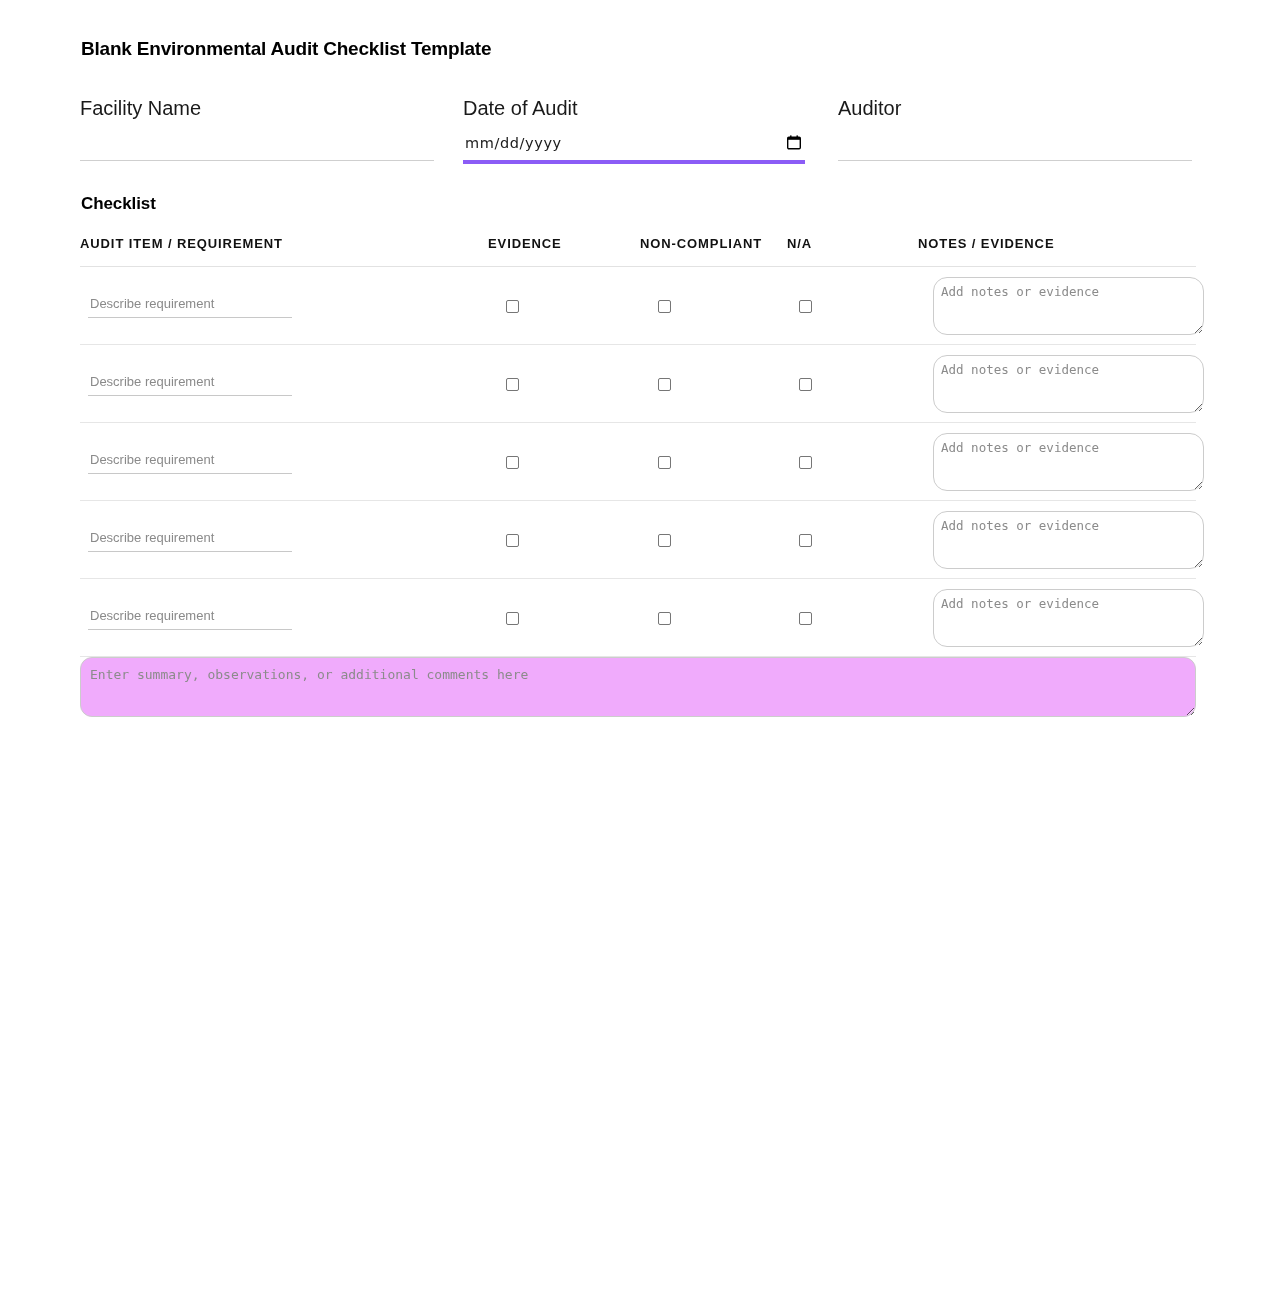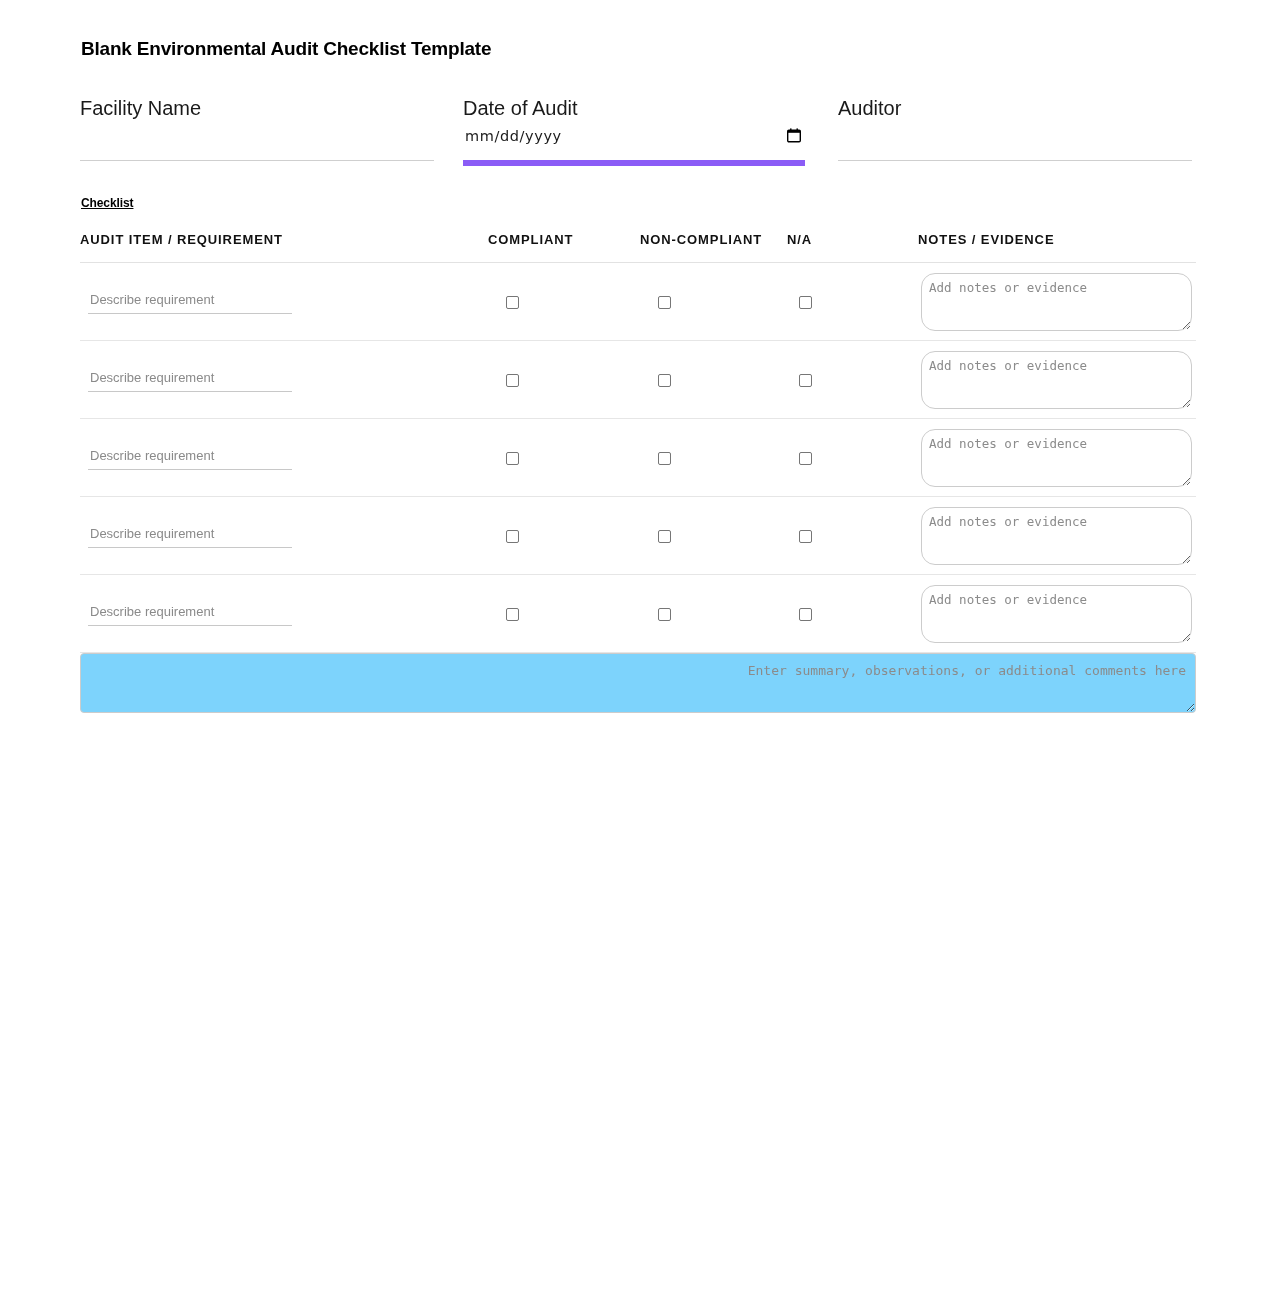--- a/index.html
+++ b/index.html
@@ -66,23 +66,23 @@
     box-sizing: content-box;
     width: 100%;
     display: block;
   }
   .underline-input::placeholder { color: #9a9a9a; }
 
   
   .date-wrap {
     position: relative;
     width: 100%;
-    border-bottom: 6px solid #8b5cf6;
+    border-bottom: 4px solid #8b5cf6;
     display: flex;
-    align-items: flex-start;
+    align-items: center;
     height: 30px;
     padding-bottom: 2px;
   }
   .date-text {
     font-family: "DejaVu Sans", sans-serif;
     font-size: 14.5px;
     color: #1b1b1b;
     letter-spacing: 0.6px;
     padding-left: 2px;
     flex: 1;
@@ -90,25 +90,24 @@
   }
   .cal-icon {
     width: 14px;
     height: 15px;
     margin-right: 4px;
     flex: none;
   }
 
   
   .section-heading {
-    font-size: 12px;
+    font-size: 17px;
     font-weight: bold;
     margin: 0 0 22px 1px;
     letter-spacing: -0.1px;
-    text-decoration: underline;
   }
 
   
   table.checklist {
     border-collapse: collapse;
     width: 1116px;
     table-layout: fixed;
   }
   table.checklist th {
     text-align: left;
@@ -182,48 +181,47 @@
     border-radius: 14px;
     background: #ffffff;
     font-family: "DejaVu Sans Mono", monospace;
     font-size: 12.5px;
     color: #4a4a4a;
     padding: 6px 7px;
     outline: none;
     resize: vertical;
     box-sizing: content-box;
     display: block;
-    margin-left: 3px;
+    margin-left: 15px;
     line-height: 1.35;
   }
   .notes-area::placeholder { color: #8b8b8b; }
 
   
   .summary-heading {
     font-size: 17px;
     font-weight: bold;
     margin: 31px 0 17px 1px;
     letter-spacing: -0.1px;
   }
   .summary-area {
     width: 1096px;
     height: 42px;
     border: 1px solid #cccccc;
-    border-radius: 4px;
-    background: #7dd3fc;
+    border-radius: 12px;
+    background: #f0abfc;
     font-family: "DejaVu Sans Mono", monospace;
     font-size: 13px;
     color: #4a4a4a;
     padding: 8px 9px;
     outline: none;
     resize: vertical;
     box-sizing: content-box;
     display: block;
     line-height: 1.4;
-    text-align: right;
   }
   .summary-area::placeholder { color: #8b8b8b; }
 </style>
 </head>
 <body>
 
 <div class="page">
 
   <h1 class="doc-title">Blank Environmental Audit Checklist Template</h1>
 
@@ -253,21 +251,21 @@
     </div>
 
   </div>
 
   <h2 class="section-heading">Checklist</h2>
 
   <table class="checklist">
     <thead>
       <tr>
         <th class="col-item">AUDIT ITEM / REQUIREMENT</th>
-        <th class="col-comp">COMPLIANT</th>
+        <th class="col-comp">EVIDENCE</th>
         <th class="col-non">NON-COMPLIANT</th>
         <th class="col-na">N/A</th>
         <th class="col-notes">NOTES / EVIDENCE</th>
       </tr>
     </thead>
     <tbody id="checklist-body">
         <tr>
           <td class="col-item"><input type="text" class="req-input" placeholder="Describe requirement" style=""></td>
           <td class="col-comp cb-cell"><input type="checkbox" class="cb" style=""></td>
           <td class="col-non cb-cell"><input type="checkbox" class="cb" style=""></td>

